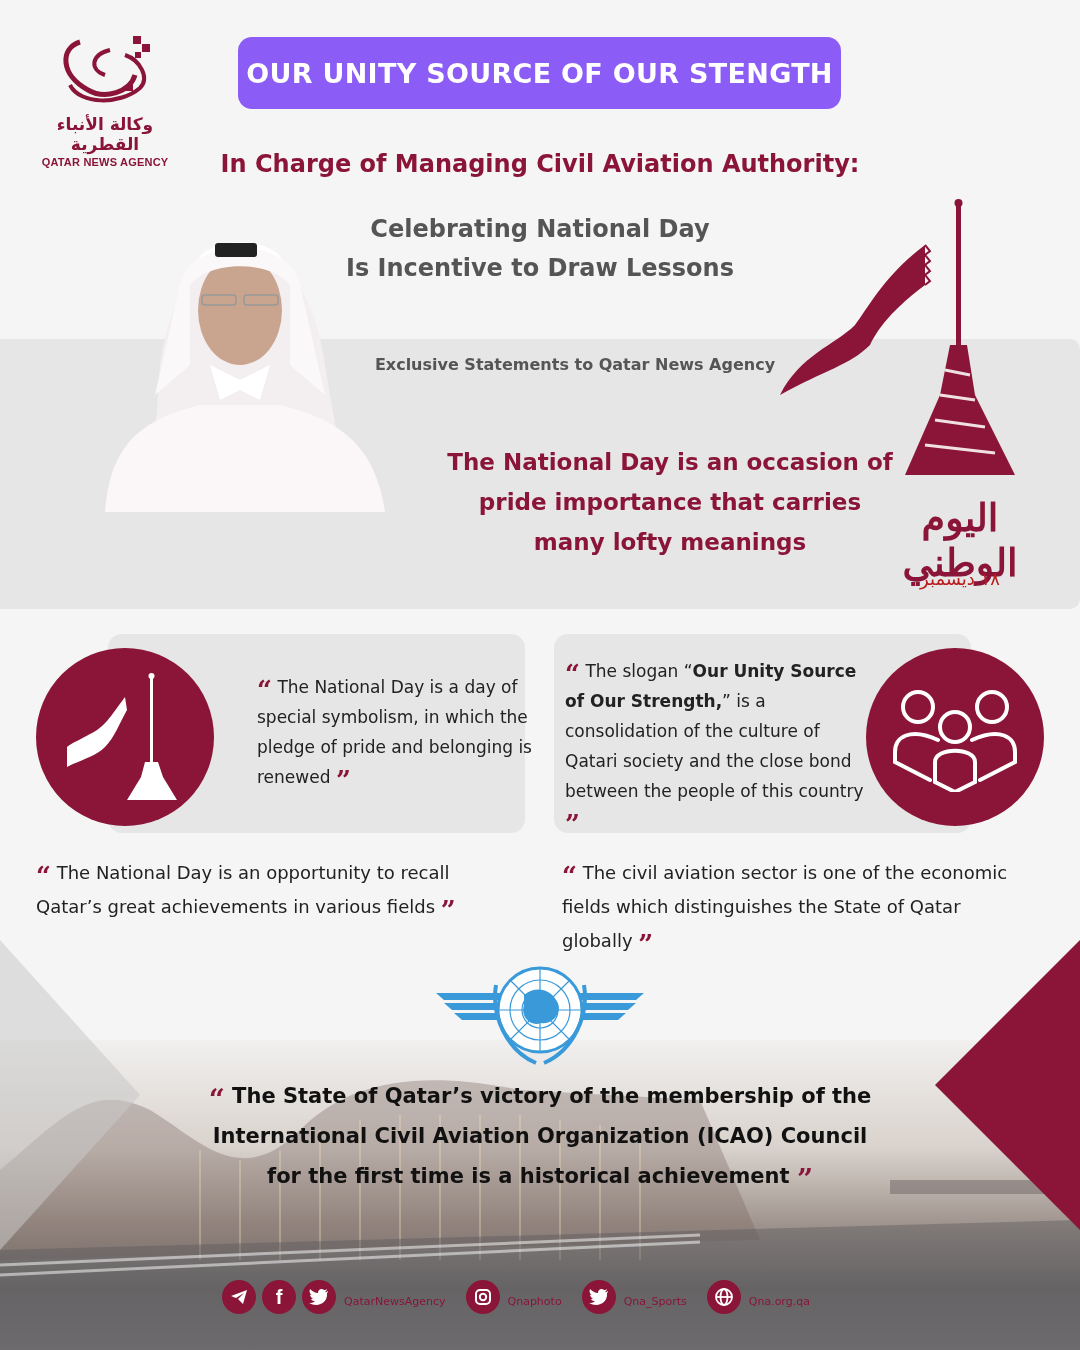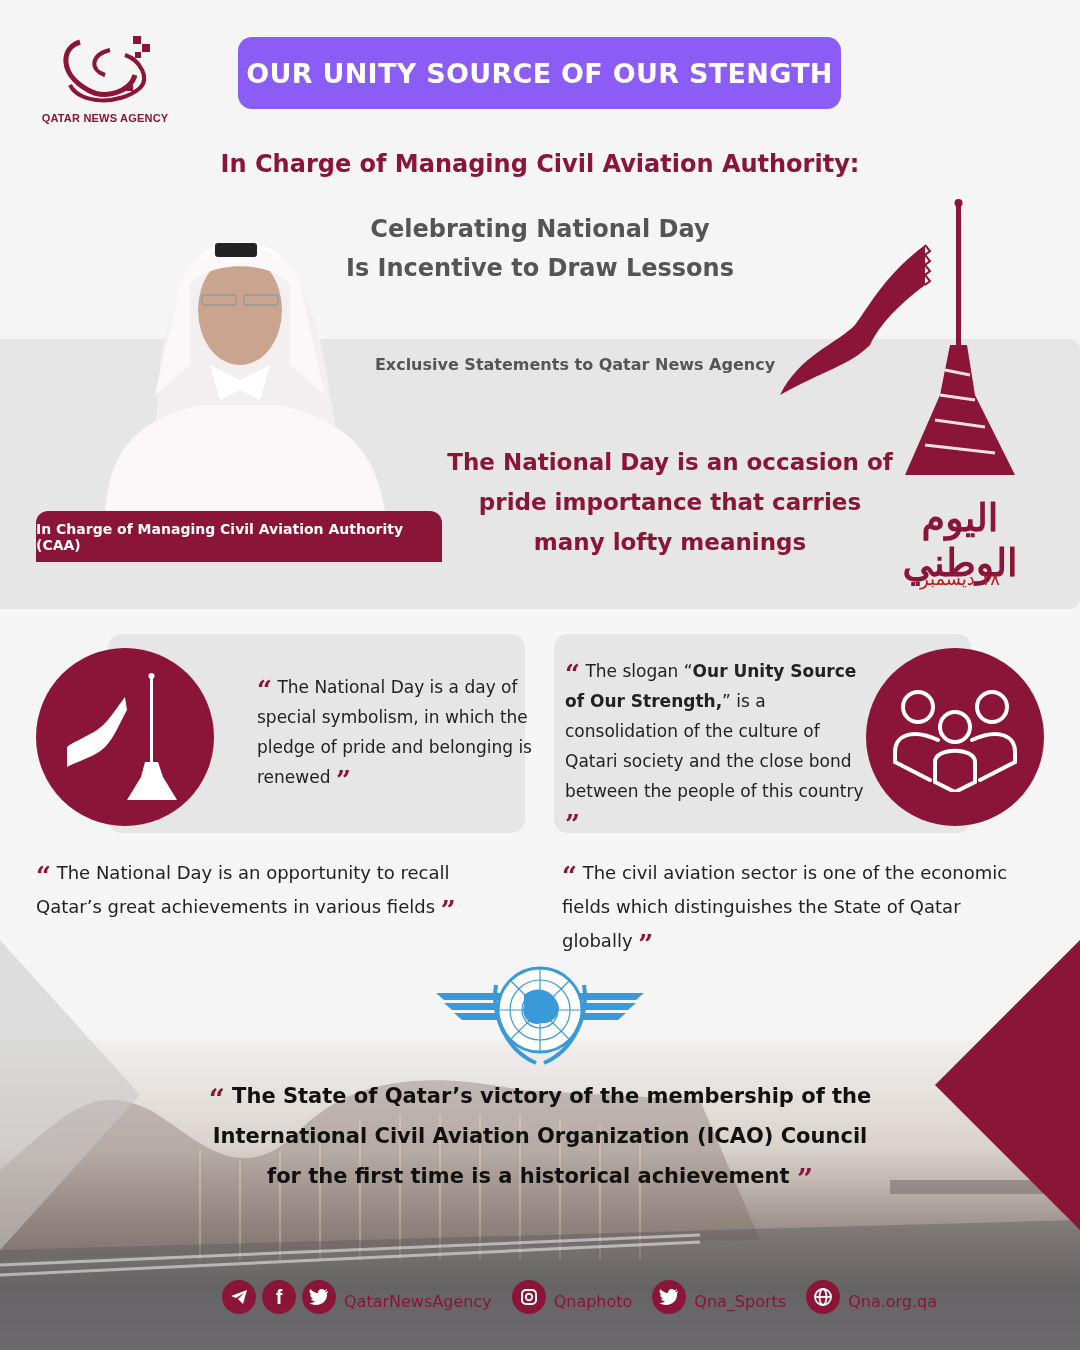--- a/index.html
+++ b/index.html
@@ -52,35 +52,36 @@
   .terminal { position: absolute; left: 0; top: 1060px; width: 1080px; height: 290px; }
   .tri-left { position: absolute; left: 0; top: 940px; width: 0; height: 0; border-top: 155px solid transparent; border-bottom: 155px solid transparent; border-left: 140px solid rgba(200,200,200,0.55); }
   .tri-right { position: absolute; right: 0; top: 940px; width: 0; height: 0; border-top: 145px solid transparent; border-bottom: 145px solid transparent; border-right: 145px solid #8a1538; }
 
   .icao { position: absolute; left: 436px; top: 955px; width: 208px; height: 115px; }
   .final-quote { position: absolute; left: 190px; top: 1076px; width: 700px; text-align: center; font-size: 21px; font-weight: bold; color: #111; line-height: 40px; }
   .final-quote .q-open, .final-quote .q-close { font-size: 28px; }
 
   .social { position: absolute; left: 222px; top: 1277px; height: 40px; display: flex; align-items: center; gap: 6px; }
   .soc-ic { width: 34px; height: 34px; border-radius: 50%; background: #8a1538; display: flex; align-items: center; justify-content: center; }
-  .soc-label { color: #8a1538; font-size: 16px; margin: 8px 14px 0 2px; }
+  .soc-label { color: #8a1538; font-size: 11px; margin: 8px 14px 0 2px; }
 </style>
 </head>
 <body>
 
 <div class="logo">
   <svg width="110" height="80" viewBox="0 0 110 80">
     <path d="M30 12 C10 18, 10 45, 38 60 C55 70, 80 62, 85 45" fill="none" stroke="#8a1538" stroke-width="5"></path>
     <path d="M20 55 C30 75, 70 75, 90 58 C100 48, 90 30, 75 25" fill="none" stroke="#8a1538" stroke-width="4"></path>
     <path d="M60 20 C40 25, 40 40, 55 45" fill="none" stroke="#8a1538" stroke-width="4"></path>
     <rect x="83" y="6" width="8" height="8" fill="#8a1538"></rect>
     <rect x="92" y="14" width="8" height="8" fill="#8a1538"></rect>
     <rect x="85" y="22" width="6" height="6" fill="#8a1538"></rect>
     <rect x="76" y="54" width="7" height="7" fill="#8a1538"></rect>
   </svg>
+  <div class="logo-ar">وكالة الأنباء القطرية</div>
   <div class="logo-en">QATAR NEWS AGENCY</div>
 </div>
 
 <div class="banner">OUR UNITY SOURCE OF OUR STENGTH</div>
 
 <div class="subtitle">In Charge of Managing Civil Aviation Authority:</div>
 <div class="headline">
   <div>Celebrating National Day</div>
   <div>Is Incentive to Draw Lessons</div>
 </div>
@@ -99,21 +100,20 @@
   <ellipse cx="150" cy="95" rx="42" ry="55" fill="#c9a58f"></ellipse>
   <path d="M105 60 C110 25, 190 25, 195 60 L195 48 C180 20, 120 20, 105 48 Z" fill="#fff"></path>
   <path d="M90 70 C100 20, 200 20, 210 70 L235 180 L200 150 L200 70 C180 45, 120 45, 100 70 L100 150 L65 180 Z" fill="#fbf8f9"></path>
   <rect x="125" y="28" width="42" height="14" rx="3" fill="#222"></rect>
   <rect x="112" y="80" width="34" height="10" rx="3" fill="none" stroke="#999" stroke-width="1.5"></rect>
   <rect x="154" y="80" width="34" height="10" rx="3" fill="none" stroke="#999" stroke-width="1.5"></rect>
   <path d="M120 150 L150 165 L180 150 L170 185 L150 175 L130 185 Z" fill="#fff"></path>
 </svg>
 
 <div class="name-card">
-  <div class="name-bot">In Charge of Managing Civil Aviation Authority (CAA)</div>
 </div>
 
 <div class="emblem">
   <svg width="290" height="330" viewBox="0 0 290 330">
     <path d="M150 90 C110 120, 100 140, 95 150 C75 170, 50 175, 5 200 C25 160, 60 150, 80 130 C95 110, 110 80, 150 50 Z" fill="#8a1538"></path>
     <path d="M150 50 L155 56 L150 60 L155 66 L150 70 L155 76 L150 80 L155 86 L150 90" fill="none" stroke="#8a1538" stroke-width="2"></path>
     <rect x="181" y="10" width="5" height="150" fill="#8a1538"></rect>
     <circle cx="183.5" cy="8" r="4" fill="#8a1538"></circle>
     <path d="M175 150 L192 150 L200 200 L240 280 L130 280 L165 200 Z" fill="#8a1538"></path>
     <path d="M170 175 L195 180 M165 200 L200 205 M160 225 L210 232 M150 250 L220 258" stroke="#f0e0e4" stroke-width="3"></path>

